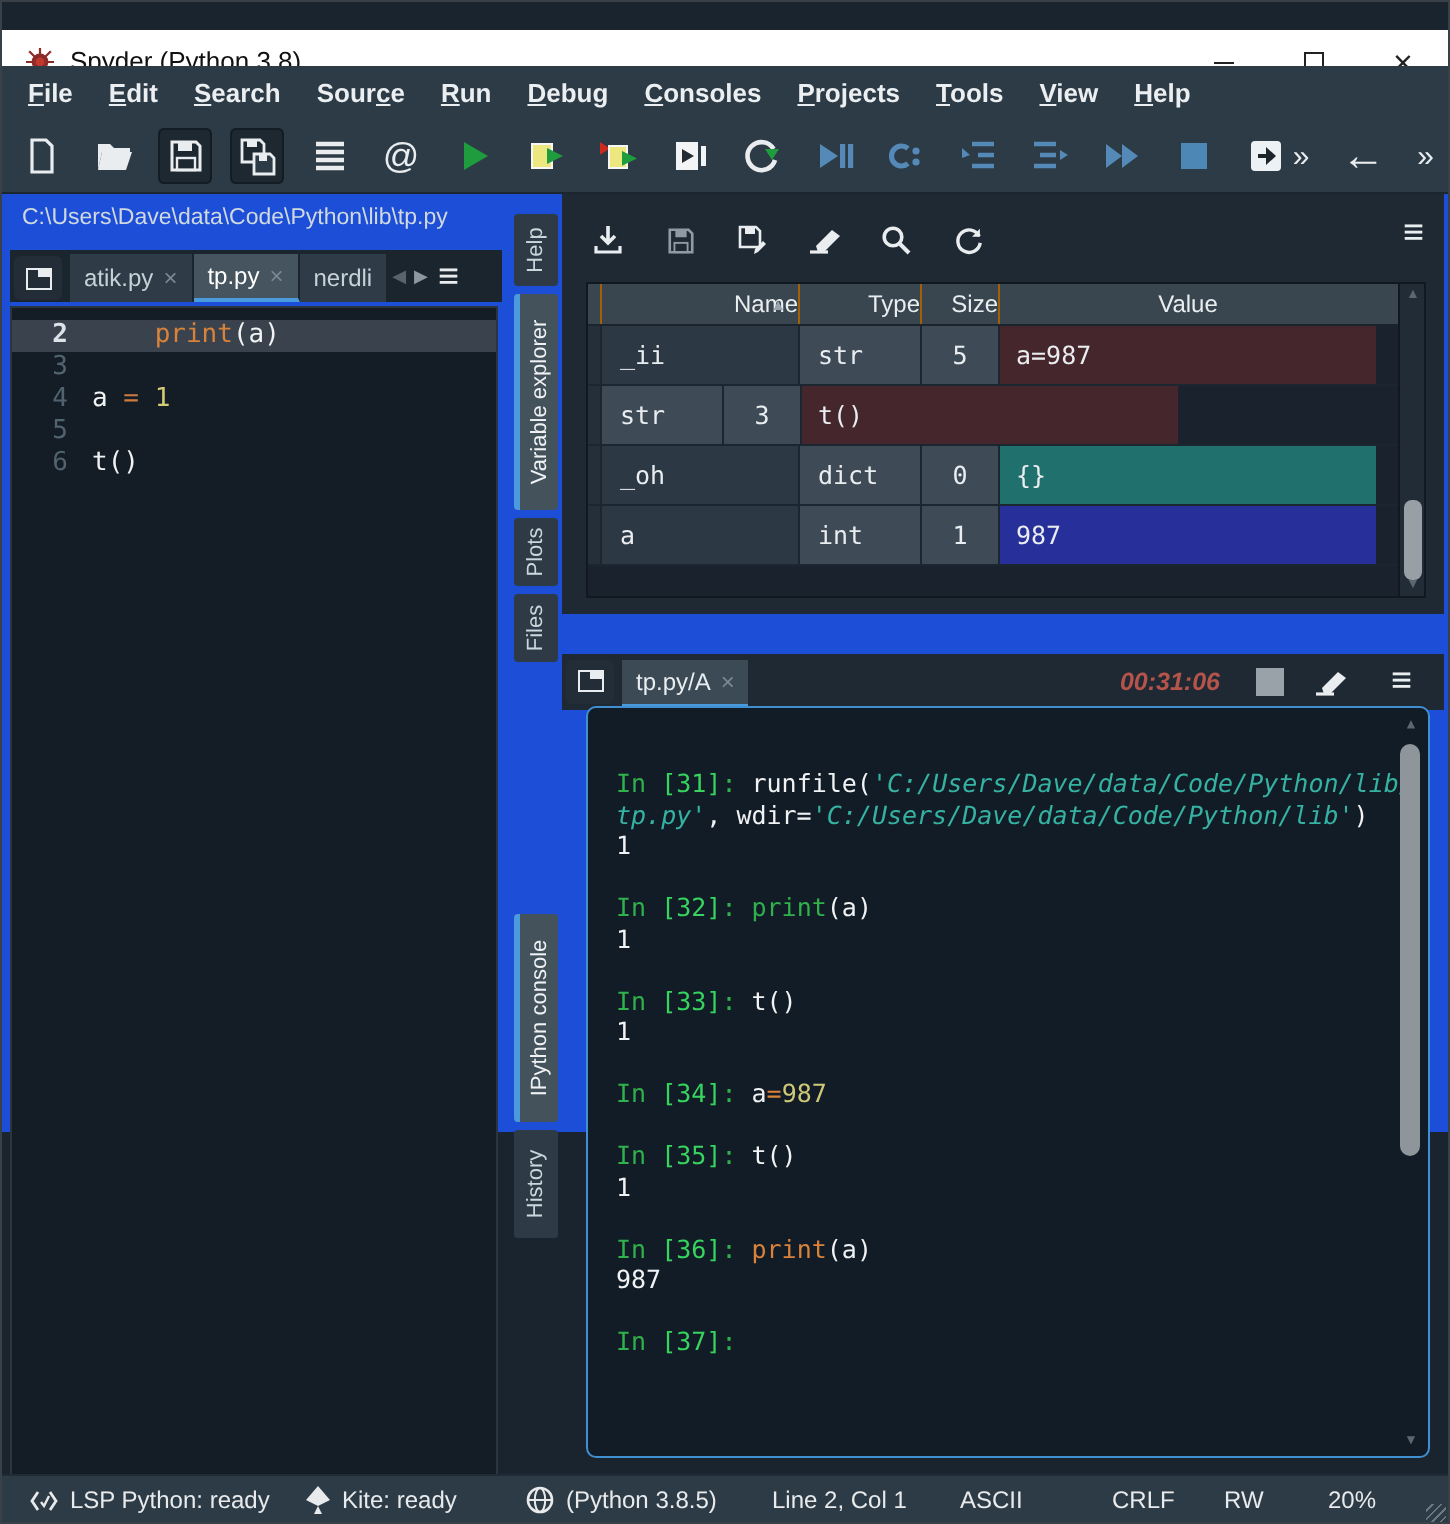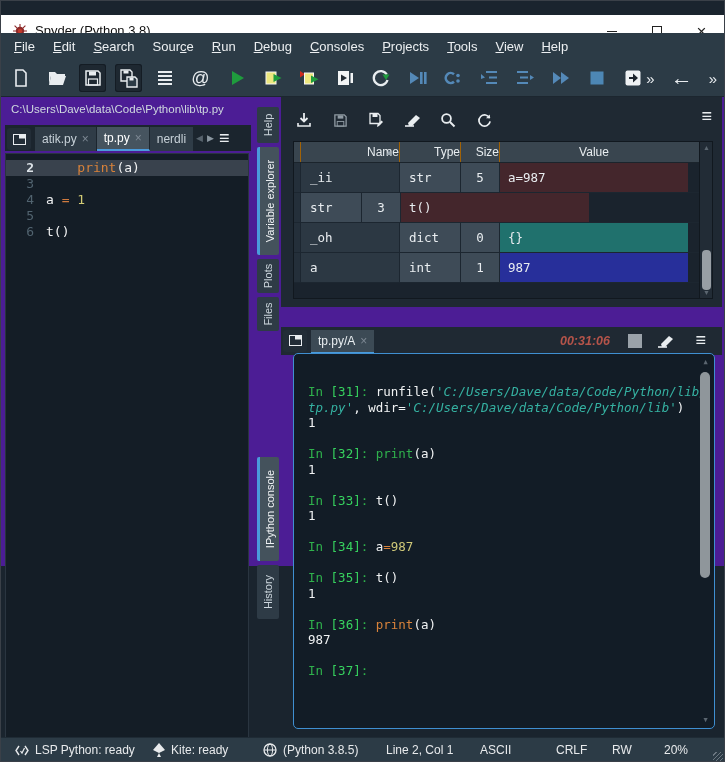--- a/index.html
+++ b/index.html
@@ -15,34 +15,34 @@
   .titlebar .appicon { position:absolute; left:11px; top:8px; width:16px; height:16px; }
   .titlebar .title { position:absolute; left:34px; top:8px; font-size:13px; color:#111; }
   .win-btn { position:absolute; top:0; width:45px; height:32px; display:flex; align-items:center; justify-content:center; color:#222; }
   .win-min { right:90px; } .win-max { right:45px; } .win-close { right:0; }
   .win-min i { display:block; width:10px; height:1px; background:#222; }
   .win-max i { display:block; width:10px; height:10px; border:1px solid #222; }
   .win-close span { font-size:17px; line-height:17px; }
 
   
   .menubar { position:absolute; left:0; top:32px; width:100%; height:26px; background:#2c3b46; display:flex; align-items:center; padding-left:4px; }
-  .menu-item { color:#eceff1; font-size:13px; padding:4px 9px; }
+  .menu-item { color:#eceff1; font-size:13px; padding:4px 9px;font-weight:bold; }
   .menu-item u { text-decoration:underline; }
 
   
   .toolbar { position:absolute; left:0; top:58px; width:100%; height:38px; background:#2c3b46; border-bottom:1px solid #1c262f; }
   .tb-left { position:absolute; left:6px; top:0; height:38px; display:flex; align-items:center; gap:9px; }
   .tbtn { width:27px; height:28px; display:flex; align-items:center; justify-content:center; border-radius:3px; }
   .tbtn.pressed { background:#1e2831; box-shadow:inset 0 0 0 1px #141c24; }
   .tbtn .glyph { color:#e9edf0; font-size:17px; font-weight:bold; }
   .tb-right { position:absolute; right:2px; top:0; height:38px; display:flex; align-items:center; gap:6px; }
   .tb-right .glyph { color:#e9edf0; }
 
   
-  .main { position:absolute; left:0; top:96px; width:100%; height:469px; background:#4c1d95;padding-left:44px; }
+  .main { position:absolute; left:0; top:96px; width:100%; height:469px; background:#1d4ed8;padding-left:44px; }
 
   
   .path-label { position:absolute; left:10px; top:6px; width:240px; color:#cfd9df; font-size:11.5px; white-space:nowrap; }
   .ed-tabbar { position:absolute; left:4px; top:28px; width:246px; height:26px; background:#1b252e; display:flex; align-items:flex-end; }
   .browse-btn { width:24px; height:22px; margin:0 4px 1px 2px; background:#222d37; border-radius:3px; display:flex; align-items:center; justify-content:center; }
   .ed-tab { height:24px; padding:0 7px; display:flex; align-items:center; gap:5px; background:#2f3c47; border-right:1px solid #1b252e; color:#c7d1d8; font-size:12px; }
   .ed-tab .close { color:#7d8893; font-size:12px; }
   .ed-tab.active { background:#46545f; color:#fff; border-bottom:2px solid #4a9bdb; }
   .tab-arrow { color:#8b97a1; font-size:9px; padding:0 2px; align-self:center; }
   .tab-arrow.dim { color:#57636d; }

